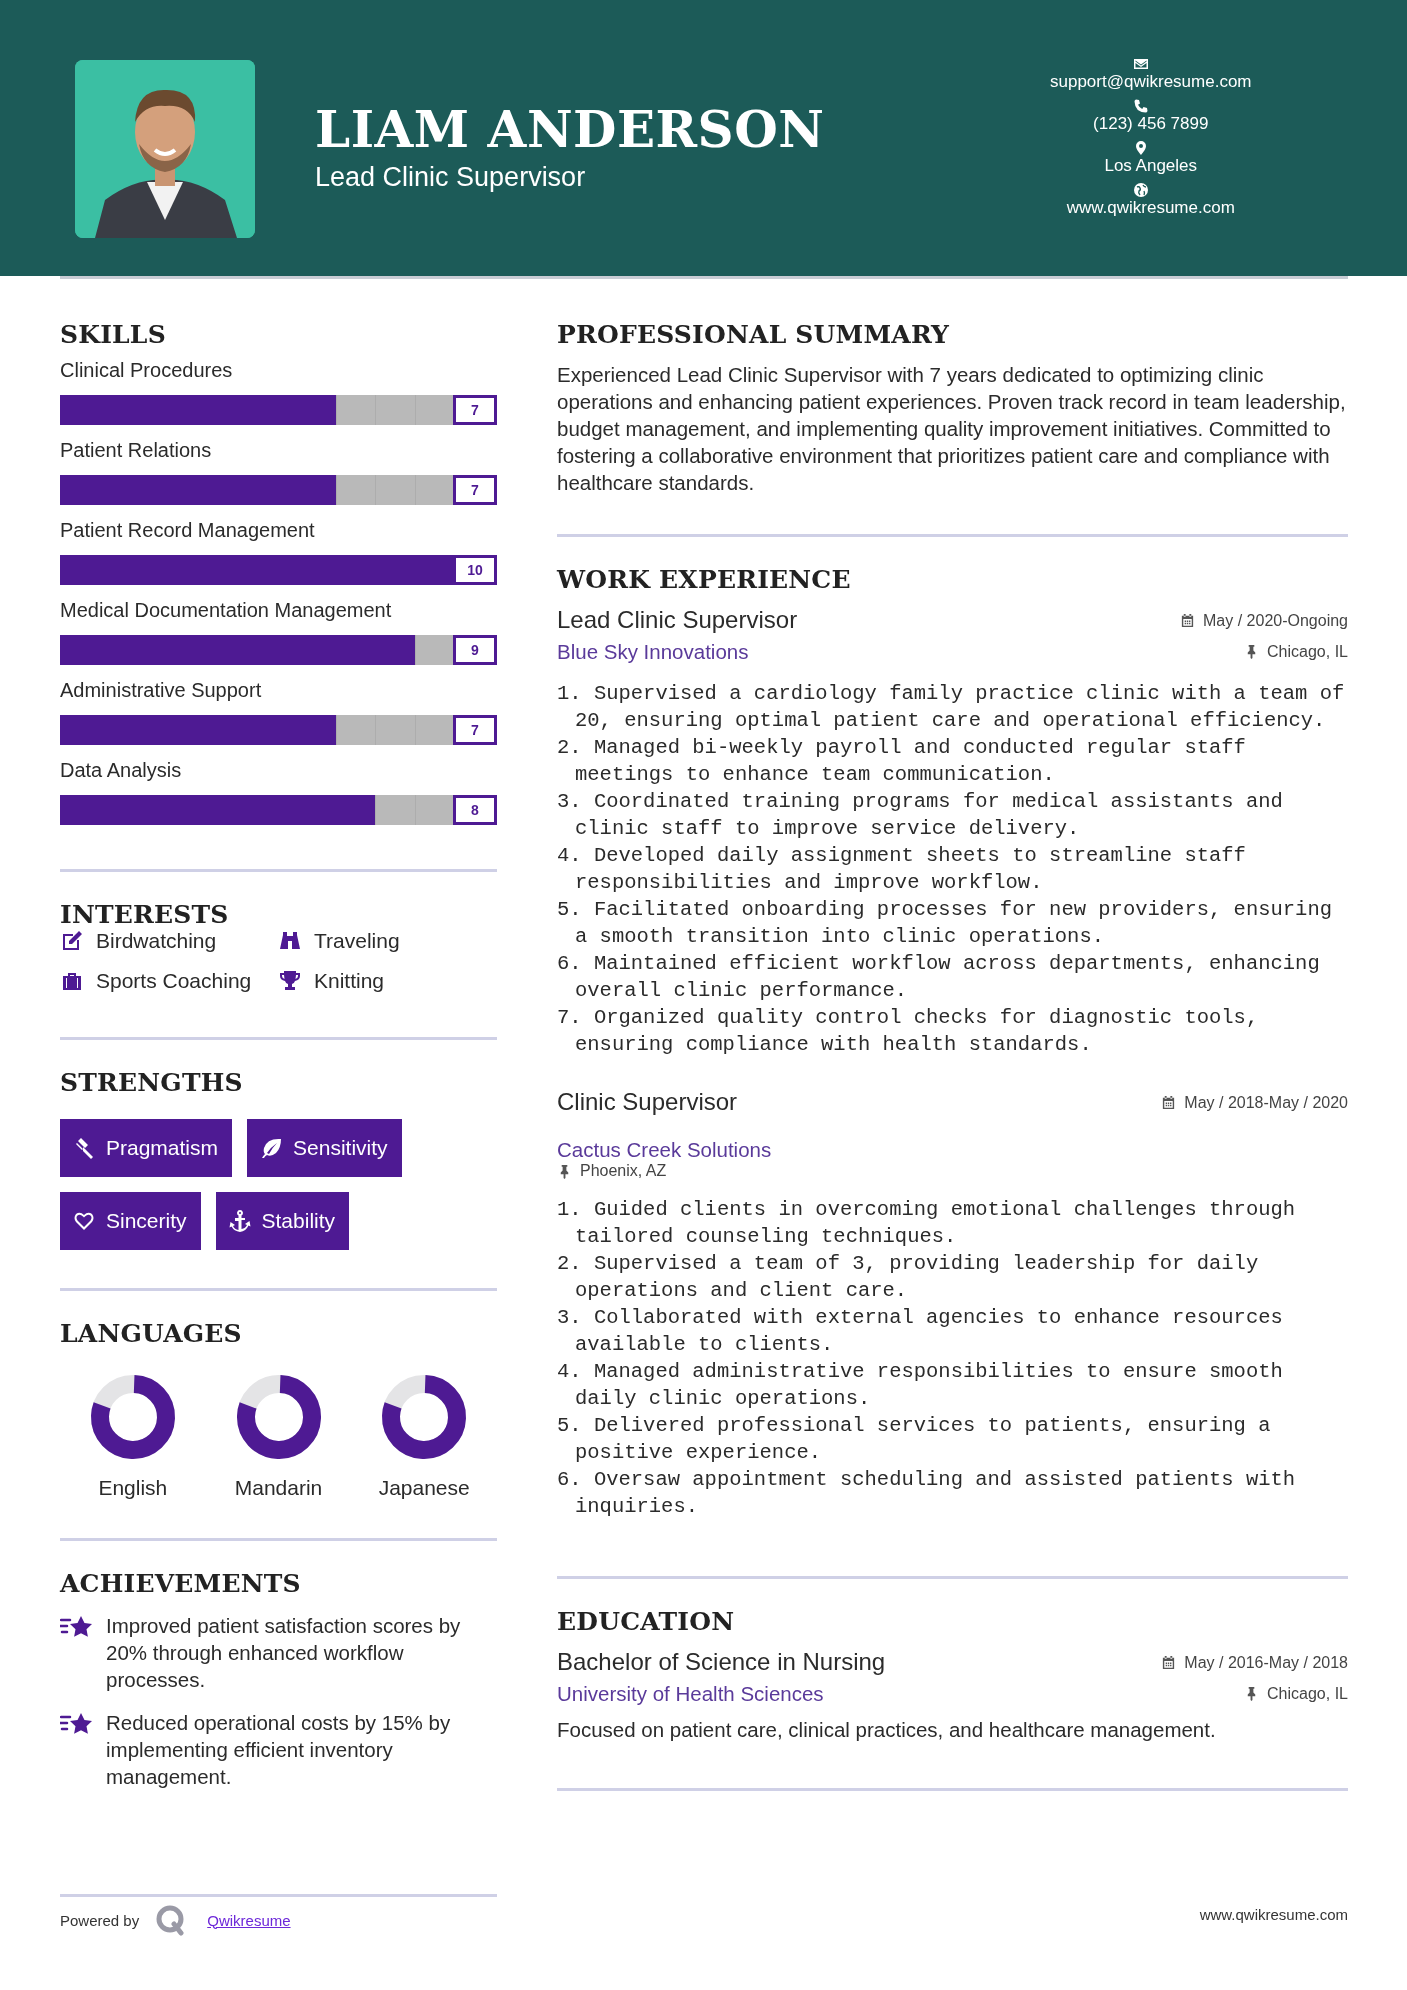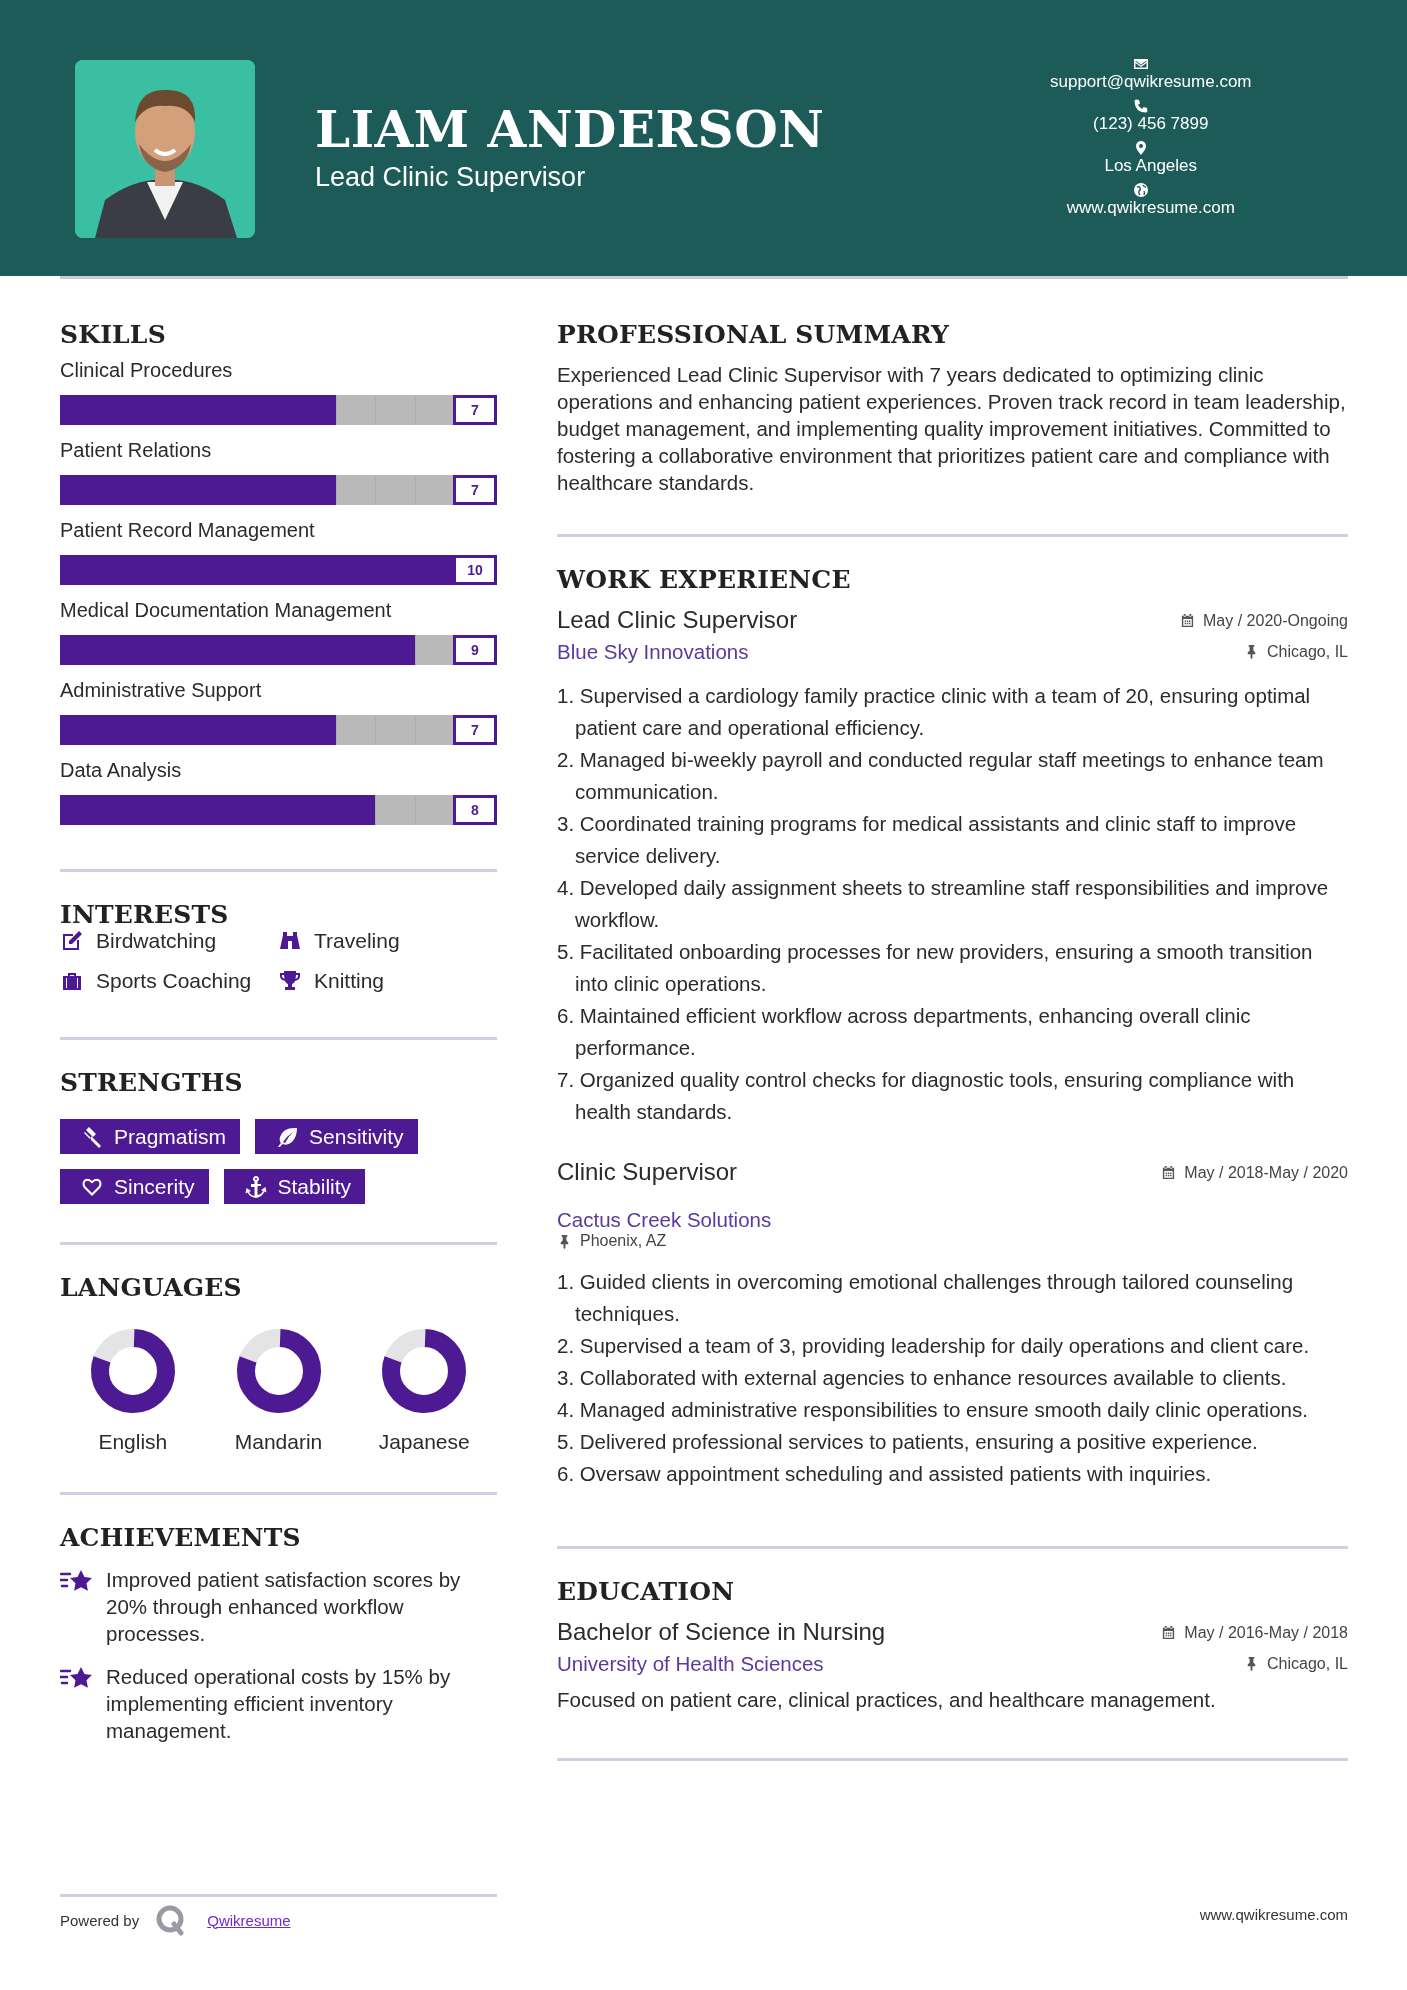--- a/index.html
+++ b/index.html
@@ -27,21 +27,21 @@
   .skill-track { position: absolute; left: 0; top: 0; height: 30px; width: 395px; background: #b9b9b9; display: flex; }
   .skill-track span { flex: 1; height: 100%; border-right: 1px solid #adadad; }
   .skill-fill { position: absolute; left: 0; top: 0; height: 30px; background: #4e1a93; }
   .skill-val { position: absolute; right: 0; top: 0; width: 44px; height: 30px; border: 3px solid #4e1a93; background: #fff; font-size: 14px; font-weight: bold; color: #4e1a93; display: flex; align-items: center; justify-content: center; }
 
   .interests { display: grid; grid-template-columns: 218px 200px; row-gap: 16px; }
   .interest { display: flex; align-items: center; font-size: 21px; color: #2b2b2b; }
   .interest svg { width: 24px; height: 24px; fill: #4e1a93; margin-right: 12px; }
 
   .strengths { display: flex; flex-wrap: wrap; gap: 15px 15px; margin-top: 22px; width: 437px; }
-  .strength { display: flex; align-items: center; background: #4e1a93; color: #fff; font-size: 21px; height: 35px; padding: 0 14px 0 20px; }
+  .strength { display: flex; align-items: center; background: #4e1a93; color: #fff; font-size: 21px; height: 58px; padding: 0 14px 0 12px; }
   .strength svg { width: 24px; height: 24px; fill: #fff; margin-right: 10px; }
 
   .langs { display: flex; margin-top: 24px; }
   .lang { width: 146px; display: flex; flex-direction: column; align-items: center; }
   .lang svg { width: 90px; height: 90px; }
   .lang-label { font-size: 21px; margin-top: 14px; color: #2b2b2b; }
 
   .ach { display: flex; margin-top: 14px; }
   .ach svg { width: 34px; height: 28px; flex: 0 0 34px; margin-right: 12px; margin-top: 2px; }
   .ach-text { font-size: 20.5px; line-height: 27px; color: #2b2b2b; }
@@ -52,21 +52,21 @@
   .footer-right { position: absolute; right: 59px; top: 1906px; font-size: 15px; color: #333; }
   .footer-line { position: absolute; left: 60px; top: 1894px; width: 437px; height: 3px; background: #cfd0e6; }
 
   .summary { font-size: 20.5px; line-height: 27px; color: #2b2b2b; margin-top: 12px; }
   .job-head { display: flex; justify-content: space-between; align-items: baseline; }
   .job-title { font-size: 24px; color: #2b2b2b; }
   .meta { font-size: 16px; color: #444; display: flex; align-items: center; }
   .meta svg { width: 15px; height: 15px; fill: #555; margin-right: 8px; }
   .company { font-size: 20.5px; color: #5a3a9a; }
   .jobs-list { list-style: none; margin-top: 16px; }
-  .jobs-list li { font-size: 20.5px; line-height: 32px; color: #2b2b2b; padding-left: 18px; text-indent: -18px; }
+  .jobs-list li { font-size: 20.5px; line-height: 27px; color: #2b2b2b; padding-left: 18px; text-indent: -18px; font-family: Liberation Mono, monospace; }
   .edu-desc { font-size: 20.5px; color: #2b2b2b; margin-top: 12px; }
 </style>
 </head>
 <body>
 
 <div class="header">
   <div class="photo">
     <svg viewBox="0 0 180 178">
       <rect width="180" height="178" fill="#3bbfa3"></rect>
       <path d="M20 178 L30 140 Q60 118 90 120 Q120 118 150 140 L162 178 Z" fill="#3a3d45"></path>

